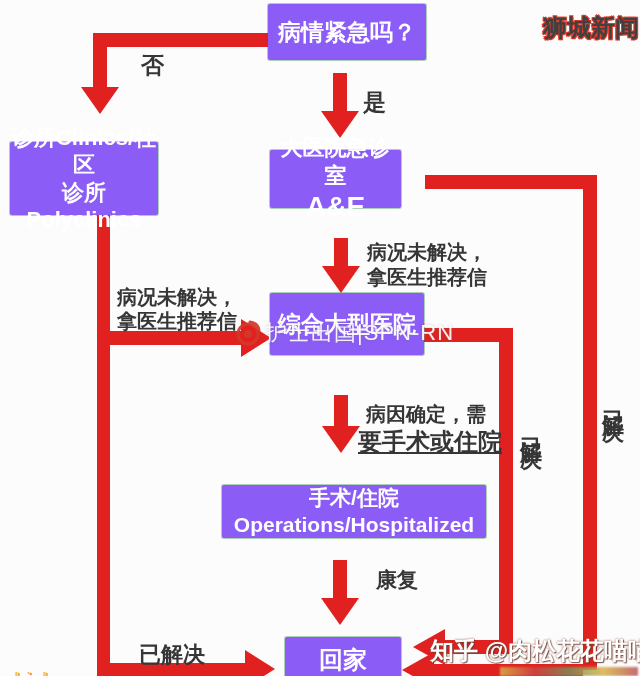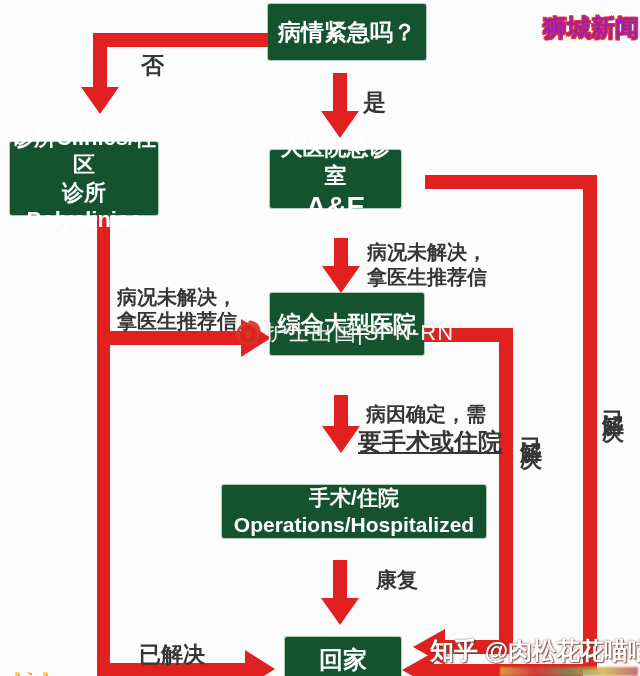--- a/index.html
+++ b/index.html
@@ -1,33 +1,33 @@
 <!DOCTYPE html>
 <html><head>
 <meta charset="utf-8">
 <style>
   html,body{margin:0;padding:0;background:#e8e8e8;}
   #stage{
     position:relative;width:640px;height:676px;background:#fcfcfc;
     overflow:hidden;font-family:"Liberation Sans","DejaVu Sans",sans-serif;
   }
   .box{
-    position:absolute;background:#14532d;color:#fff;font-weight:bold;
+    position:absolute;background:#8b5cf6;color:#fff;font-weight:bold;
     display:flex;flex-direction:column;align-items:center;justify-content:center;
     text-align:center;border-radius:2px;box-shadow:0 0 0 1px rgba(30,120,55,.35);
     line-height:1.25;
   }
   .bar{position:absolute;background:#e0211f;}
   .head{position:absolute;width:0;height:0;}
   .head-down{border-left:19px solid transparent;border-right:19px solid transparent;border-top:27px solid #e0211f;}
   .head-right{border-top:19px solid transparent;border-bottom:19px solid transparent;border-left:30px solid #e0211f;}
   .head-left{border-top:18px solid transparent;border-bottom:18px solid transparent;border-right:32px solid #e0211f;}
   .lbl{position:absolute;color:#363636;font-weight:bold;white-space:nowrap;}
   .vlbl{position:absolute;color:#363636;font-weight:bold;writing-mode:vertical-rl;letter-spacing:5px;font-size:22px;}
-  .wm-brand{position:absolute;left:543px;top:12px;font-size:24px;font-weight:bold;color:#a21caf;
+  .wm-brand{position:absolute;left:543px;top:12px;font-size:24px;font-weight:bold;color:#404040;
     text-shadow:1px 1px 0 #e03a2a,-1px -1px 0 #e03a2a,1px -1px 0 #e03a2a,-1px 1px 0 #e03a2a;}
   .wm-weibo{position:absolute;left:234px;top:318px;display:flex;align-items:center;gap:3px;opacity:.93;}
   .wm-weibo .txt{color:#ffffff;font-size:22px;letter-spacing:1px;text-shadow:0 0 3px rgba(120,120,120,.45);}
   .wm-site{position:absolute;left:4px;top:646px;font-size:22px;color:#ffe23a;
     text-shadow:1px 1px 0 rgba(224,60,60,.8),-1px 0 0 rgba(224,60,60,.5);margin-top:22px;}
   .wm-zhihu{position:absolute;left:430px;top:635px;font-size:24px;font-weight:bold;color:#ffffff;
     text-shadow:0 0 2px #8a4a3a,1px 1px 1px rgba(90,50,40,.8);white-space:nowrap;}
   .wm-corner{position:absolute;left:500px;top:667px;width:138px;height:9px;filter:blur(1px);opacity:.85;
     background:linear-gradient(90deg,#d8b24a,#c44,#7a8f5a,#d8b24a,#b55);}
 </style>

